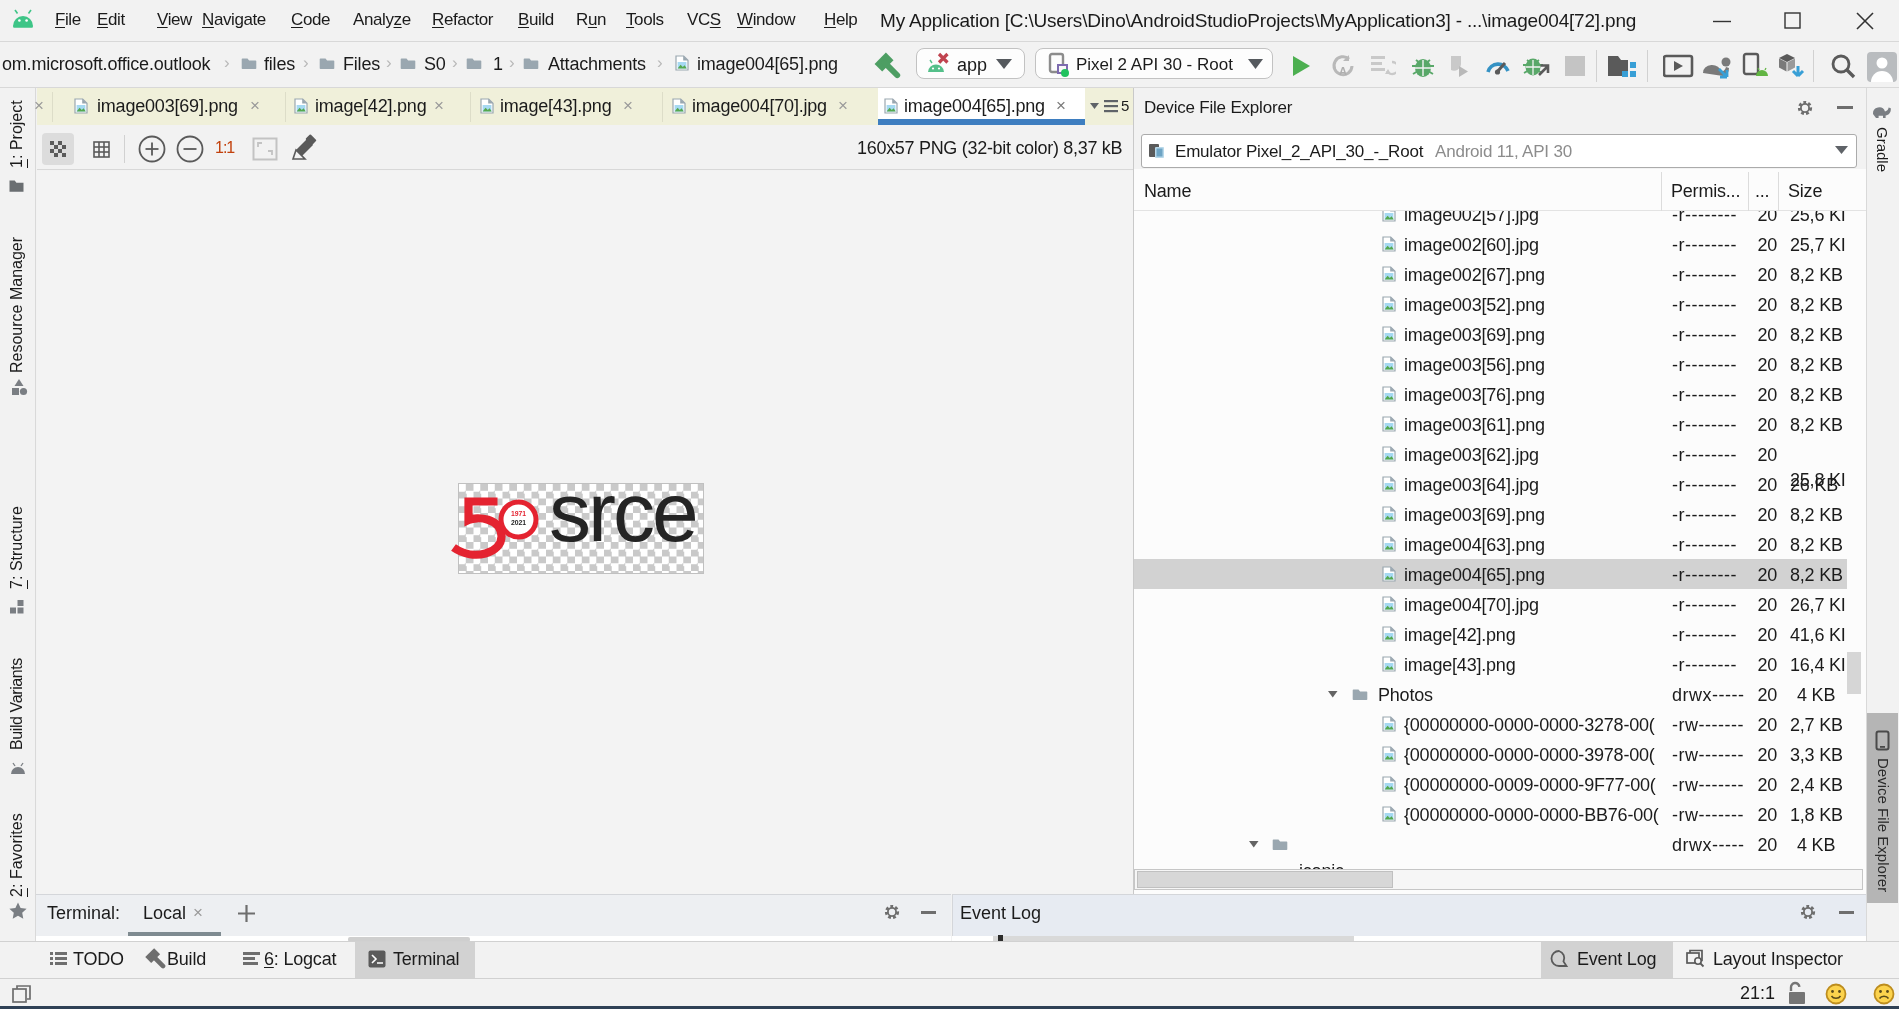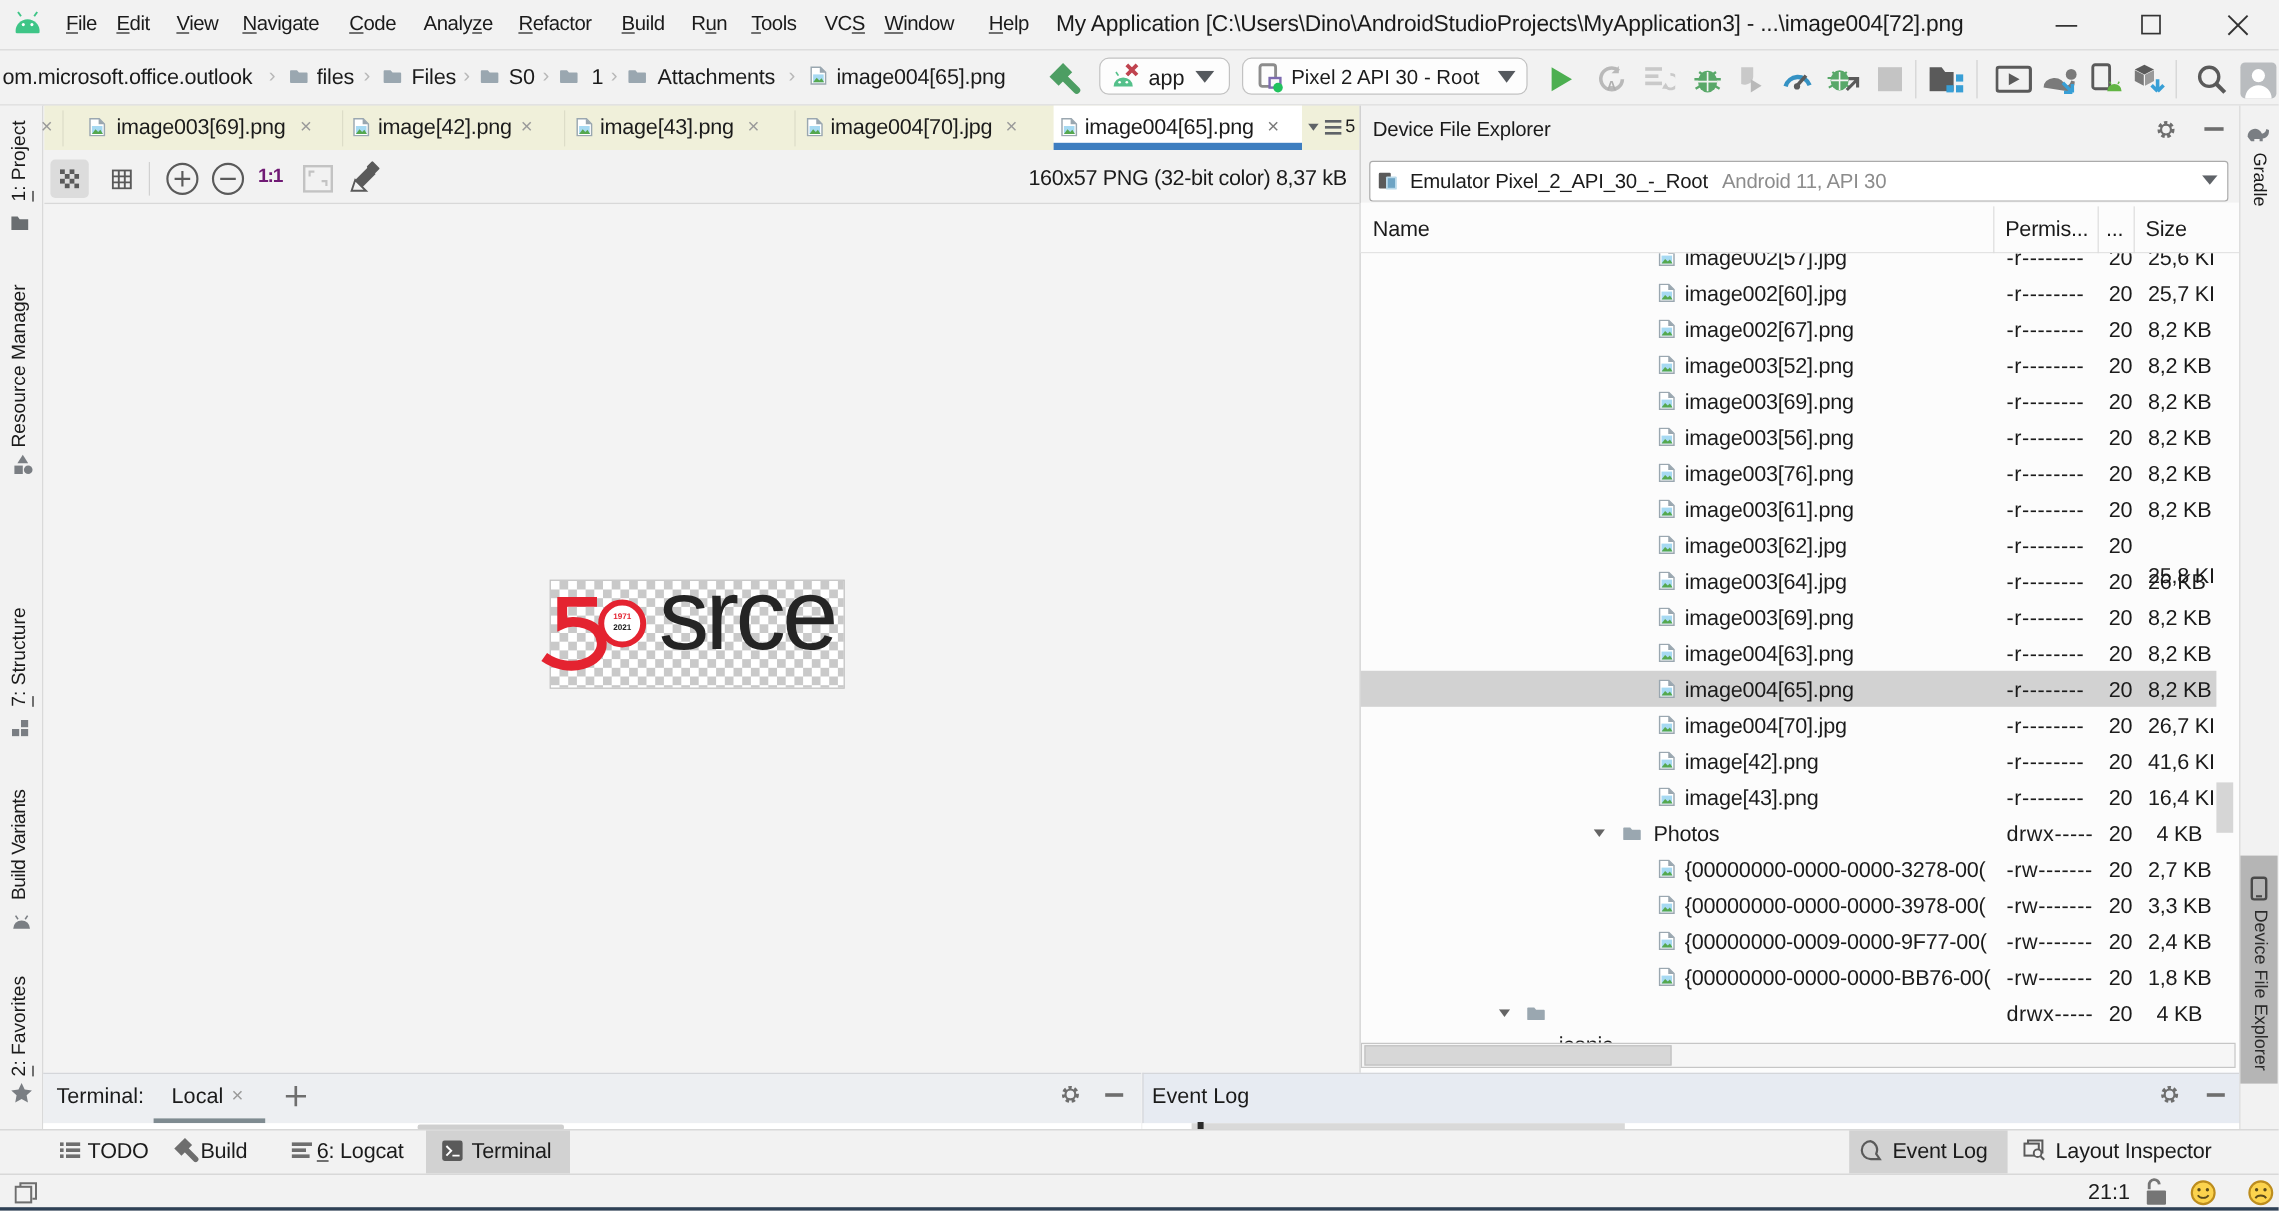--- a/index.html
+++ b/index.html
@@ -43,21 +43,21 @@
   <path d="M3,19 a10,10 0 0 1 20,0 z" fill="#3ec587"></path>
   <rect x="3" y="18.4" width="20" height="2.4" rx="1.2" fill="#3ec587"></rect>
   <line x1="7.5" y1="6.5" x2="5" y2="3" stroke="#3ec587" stroke-width="1.6"></line>
   <line x1="18.5" y1="6.5" x2="21" y2="3" stroke="#3ec587" stroke-width="1.6"></line>
   <circle cx="9.4" cy="13.5" r="1.3" fill="#fff"></circle>
   <circle cx="16.6" cy="13.5" r="1.3" fill="#fff"></circle>
 </svg>
 <div id="menubar" class="abs" style="left:0;top:10px;font-size:17px;letter-spacing:-0.4px;">
 <span class="abs" style="left:55px"><u>F</u>ile</span>
 <span class="abs" style="left:97px"><u>E</u>dit</span>
-<span class="abs" style="left:147px"><u>V</u>iew</span>
+<span class="abs" style="left:157px"><u>V</u>iew</span>
 <span class="abs" style="left:202px"><u>N</u>avigate</span>
 <span class="abs" style="left:291px"><u>C</u>ode</span>
 <span class="abs" style="left:353px">Analy<u>z</u>e</span>
 <span class="abs" style="left:432px"><u>R</u>efactor</span>
 <span class="abs" style="left:518px"><u>B</u>uild</span>
 <span class="abs" style="left:576px">R<u>u</u>n</span>
 <span class="abs" style="left:626px"><u>T</u>ools</span>
 <span class="abs" style="left:687px">VC<u>S</u></span>
 <span class="abs" style="left:737px"><u>W</u>indow</span>
 <span class="abs" style="left:824px"><u>H</u>elp</span>
@@ -308,21 +308,21 @@
 <div class="abs sep" style="left:124px;top:135px;height:28px;"></div>
 <svg class="abs" style="left:137px;top:134px" width="30" height="30" viewBox="0 0 30 30">
   <circle cx="15" cy="15" r="12.5" fill="none" stroke="#5a5a5a" stroke-width="1.8"></circle>
   <line x1="8.5" y1="15" x2="21.5" y2="15" stroke="#5a5a5a" stroke-width="1.8"></line>
   <line x1="15" y1="8.5" x2="15" y2="21.5" stroke="#5a5a5a" stroke-width="1.8"></line>
 </svg>
 <svg class="abs" style="left:175px;top:134px" width="30" height="30" viewBox="0 0 30 30">
   <circle cx="15" cy="15" r="12.5" fill="none" stroke="#5a5a5a" stroke-width="1.8"></circle>
   <line x1="8.5" y1="15" x2="21.5" y2="15" stroke="#5a5a5a" stroke-width="1.8"></line>
 </svg>
-<span class="abs" style="left:215px;top:139px;color:#701a75;font-weight:bold;font-size:16px;letter-spacing:-1px;">1:1</span>
+<span class="abs" style="left:215px;top:139px;color:#c2410c;font-weight:normal;font-size:16px;letter-spacing:-1px;">1:1</span>
 <svg class="abs" style="left:252px;top:137px" width="26" height="24" viewBox="0 0 26 24">
   <rect x="1.5" y="1.5" width="23" height="21" fill="none" stroke="#c3c3c3" stroke-width="2"></rect>
   <path d="M6,10 v-4 h4 M16,14 h4 v4" fill="none" stroke="#c3c3c3" stroke-width="1.8"></path>
 </svg>
 <svg class="abs" style="left:290px;top:134px" width="28" height="28" viewBox="0 0 28 28">
   <path d="M3,25 l3,-9 9,9 z" fill="none" stroke="#5a5a5a" stroke-width="1.6"></path>
   <path d="M6,16 L17,5 l6,6 L12,22 z" fill="#5a5a5a"></path>
   <rect x="17" y="2" width="9" height="7" rx="1" transform="rotate(45 21 5)" fill="#5a5a5a"></rect>
 </svg>
 <span class="abs" style="left:857px;top:138px;font-size:18px;letter-spacing:-0.3px;">160x57 PNG (32-bit color) 8,37 kB</span>

